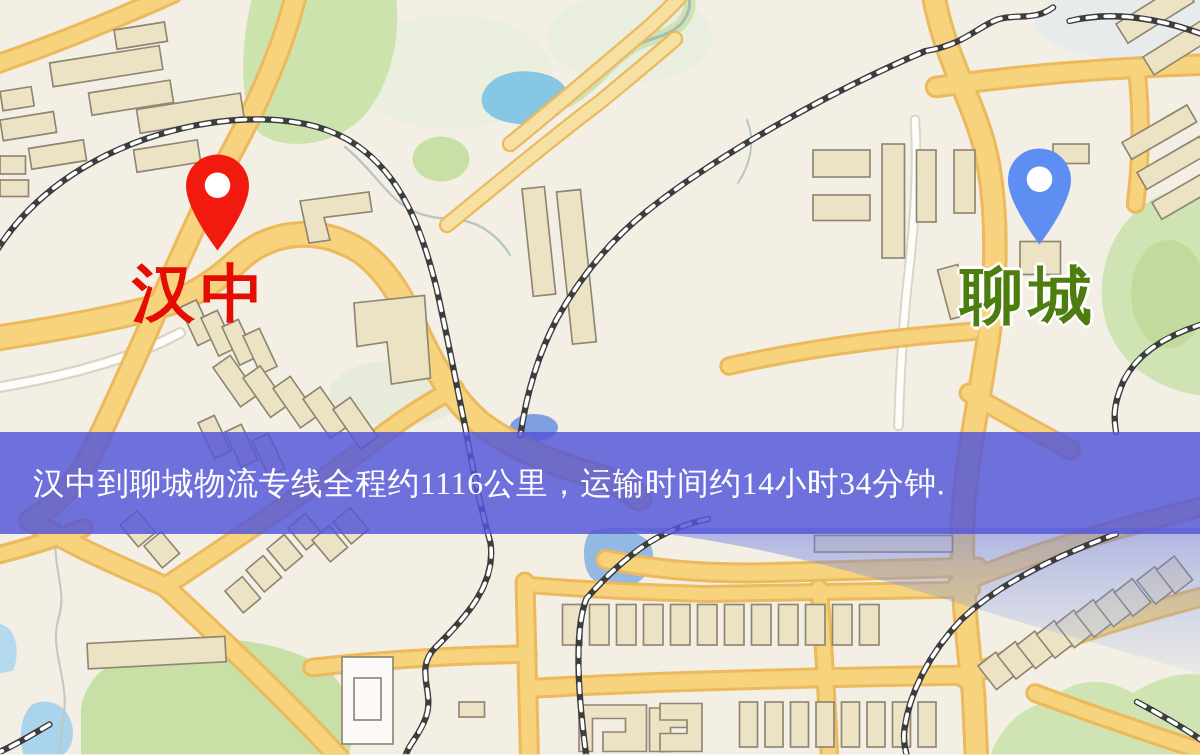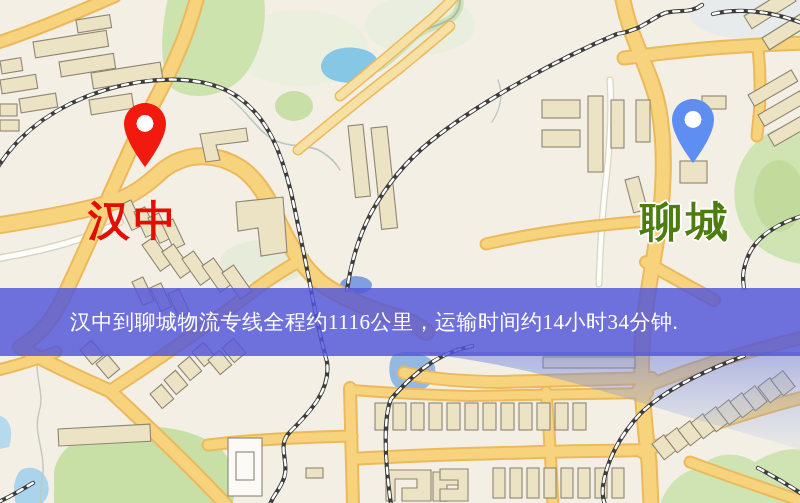--- a/index.html
+++ b/index.html
@@ -9,37 +9,37 @@
     background:#f3efe5;
   }
   .stage svg.map{position:absolute;left:0;top:0;display:block;}
   .pin{position:absolute;width:50px;height:68px;}
   .pin svg{display:block;width:100%;height:100%;}
   .pin-origin{left:120px;top:101px;}
   .pin-dest{left:668px;top:97px;}
   .place-label{
     position:absolute;font-family:"Liberation Serif",serif;
     font-weight:bold;font-size:42px;line-height:1;letter-spacing:4px;
-    white-space:nowrap;user-select:none;margin-top:24px;
+    white-space:nowrap;user-select:none;
   }
   .label-origin{left:88px;top:176px;color:#e30d03;}
   .label-dest{
     left:640px;top:177px;color:#4d7c0f;
     text-shadow:-2px 0 #fff,2px 0 #fff,0 -2px #fff,0 2px #fff,
                 -1px -1px #fff,1px -1px #fff,-1px 1px #fff,1px 1px #fff;
   }
   .banner{
     position:absolute;left:0;top:288px;width:800px;height:68px;
     background:rgba(83,86,216,0.83);
     display:flex;align-items:center;
     box-sizing:border-box;padding-left:22px;
   }
   .banner span{
     font-family:"Liberation Serif",serif;
-    font-size:21px;color:#ffffff;letter-spacing:0.5px;white-space:nowrap;margin-left:48px;
+    font-size:21px;color:#ffffff;letter-spacing:0.5px;white-space:nowrap;
   }
 </style>
 </head>
 <body>
 
 <div class="stage">
 
   <svg class="map" width="800" height="503" viewBox="0 0 800 503" aria-hidden="true">
     <defs>
       <linearGradient id="washg" x1="0" y1="0" x2="0" y2="1">

